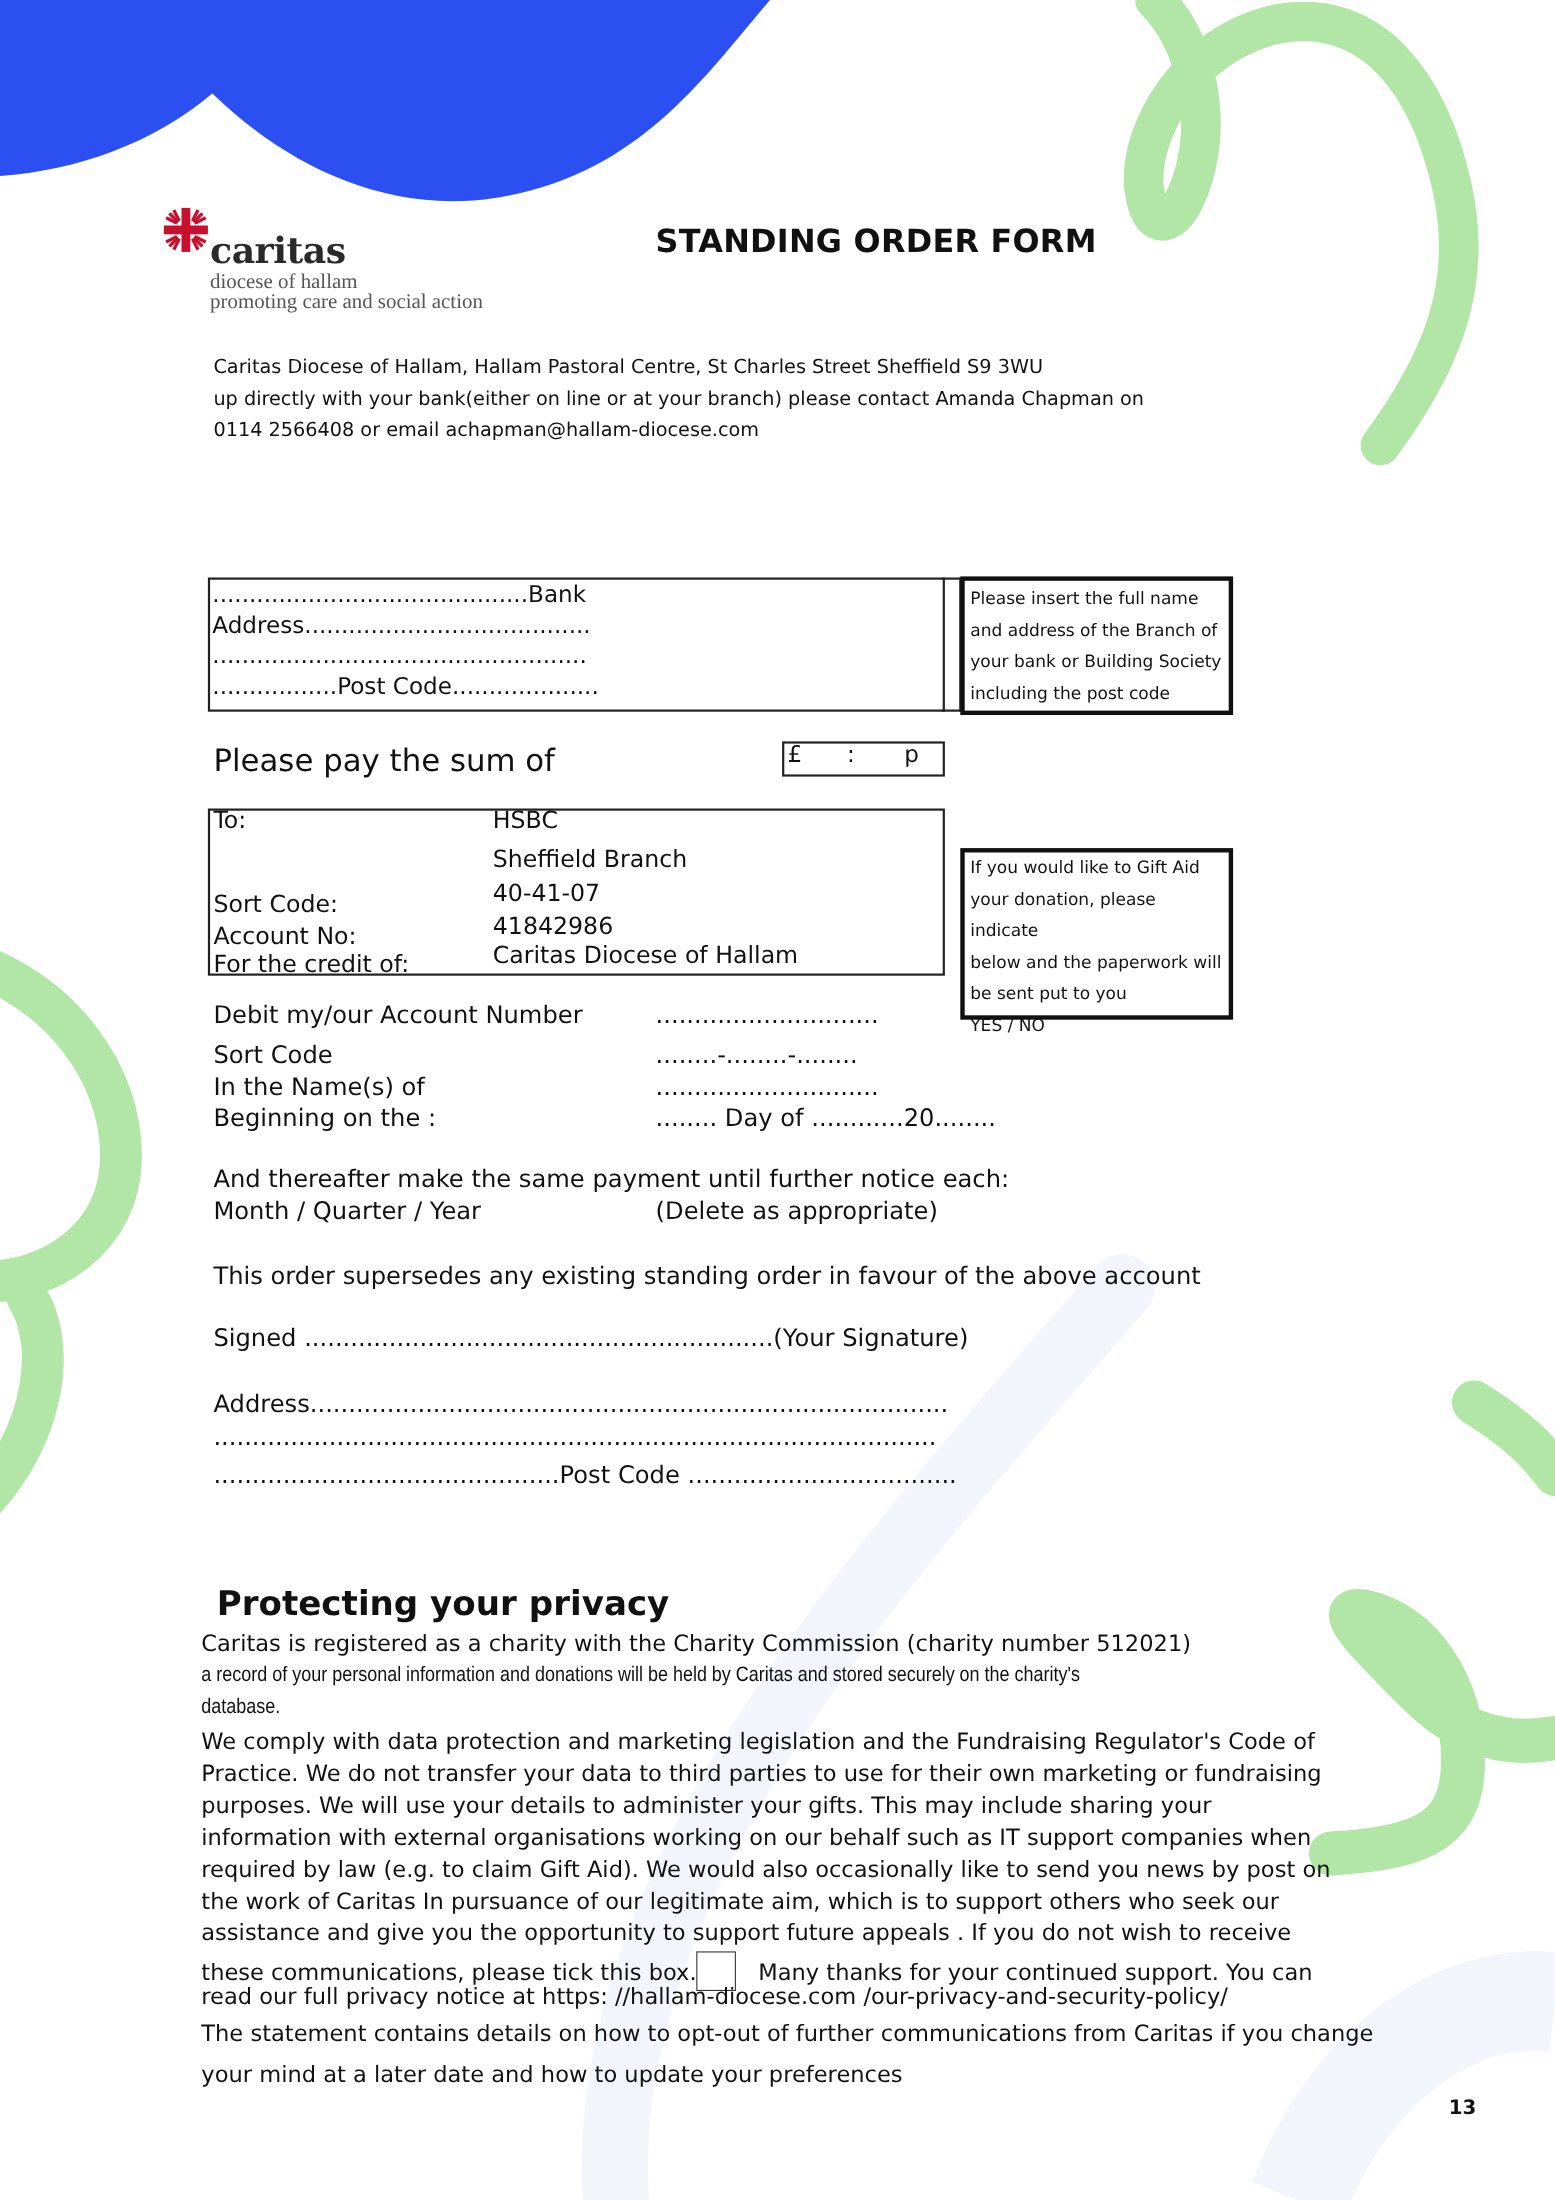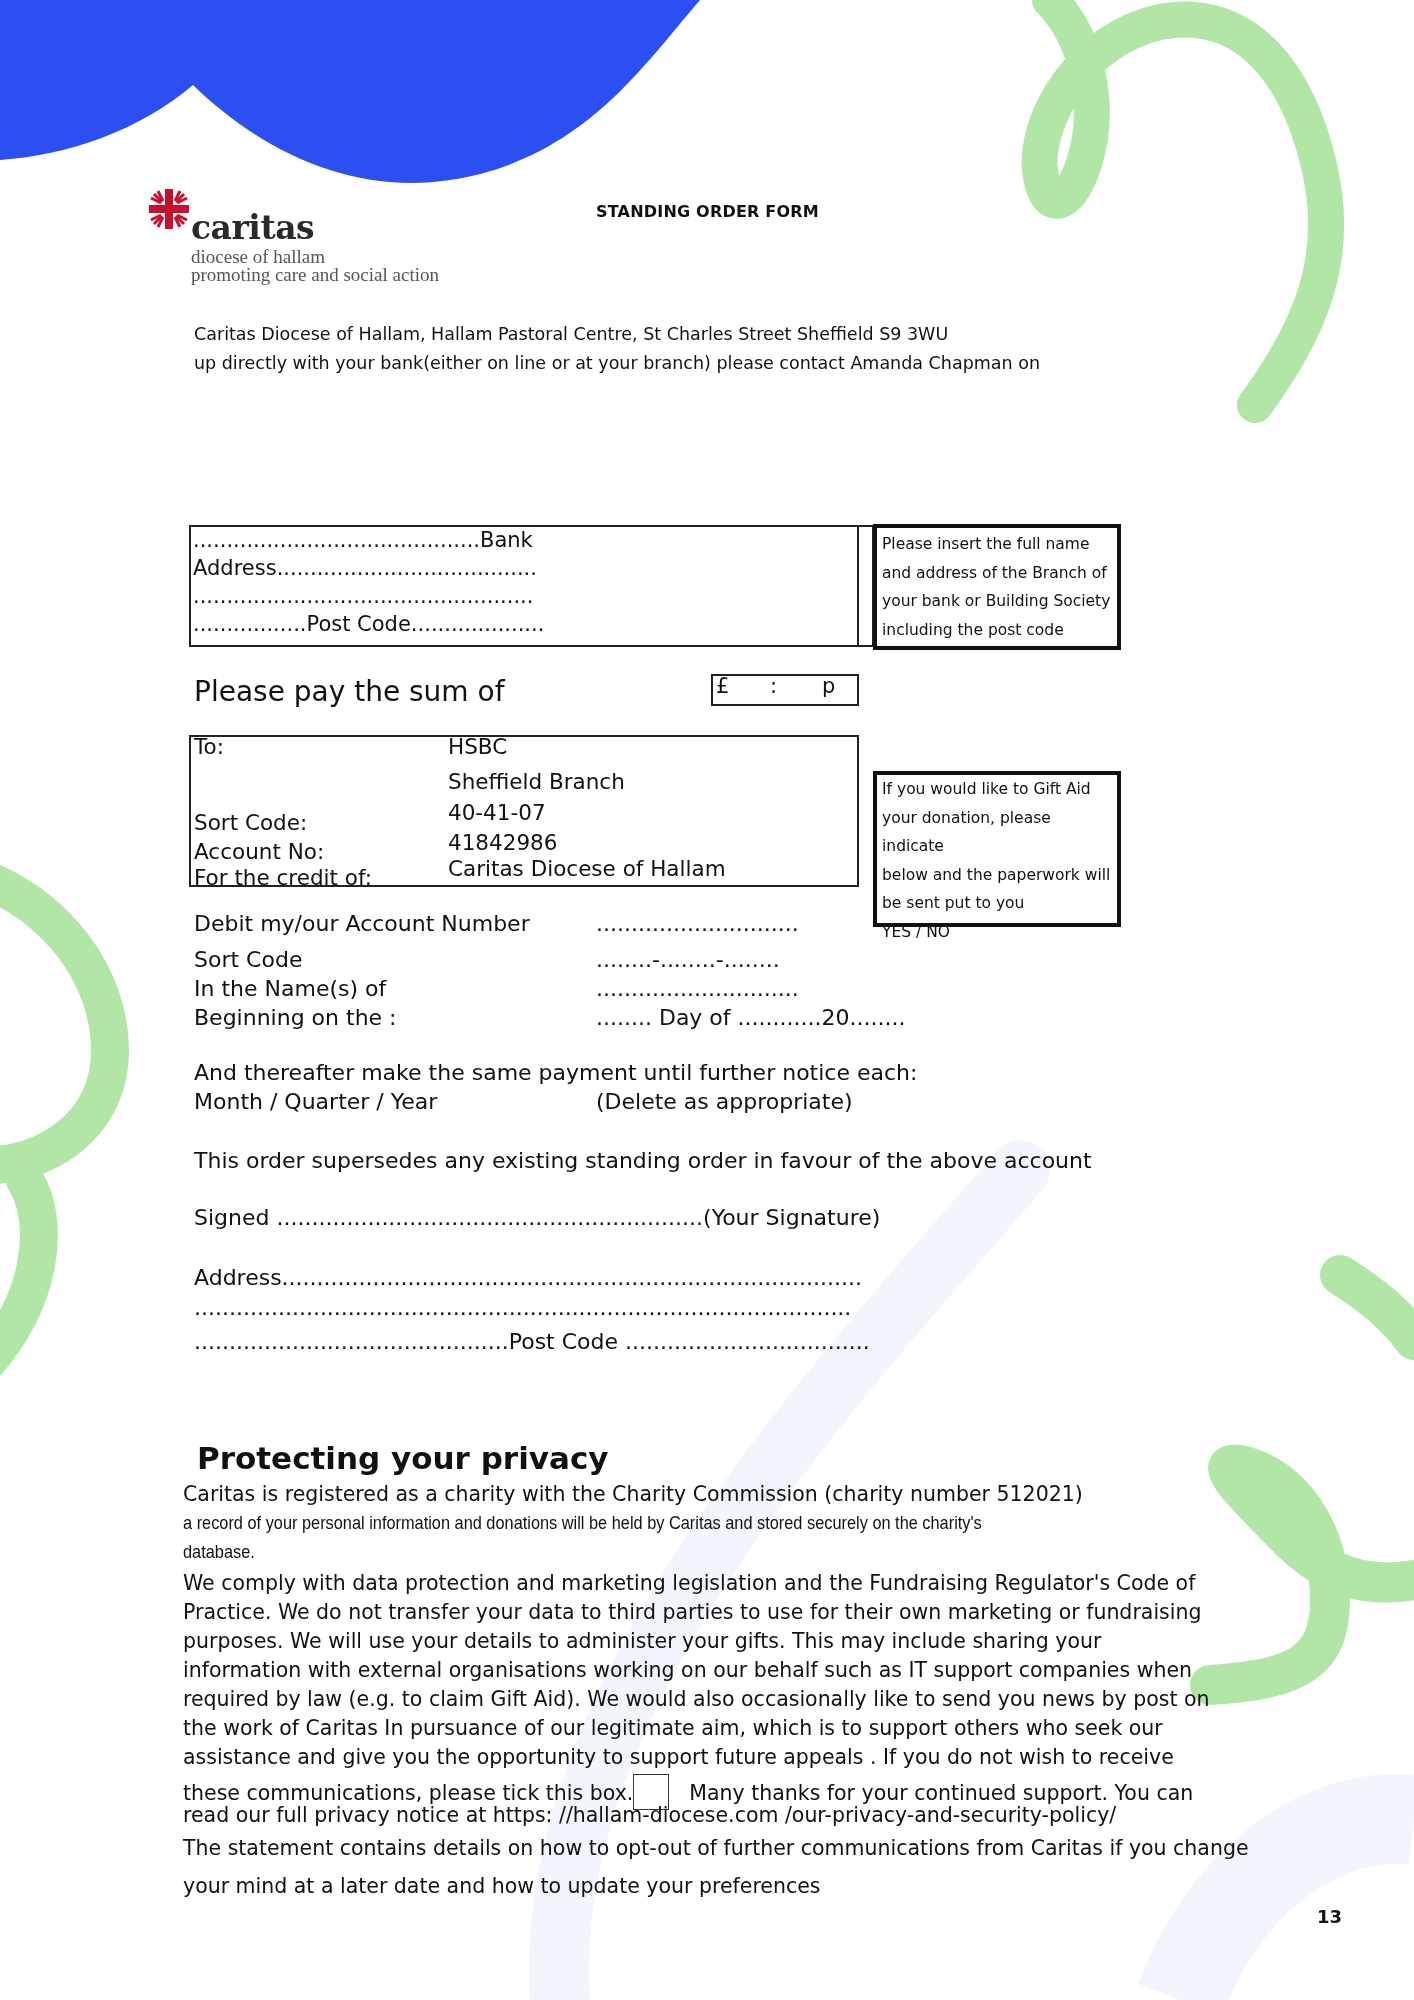--- a/index.html
+++ b/index.html
@@ -7,21 +7,21 @@
   .bg { position: absolute; left: 0; top: 0; width: 1414px; height: 2000px; z-index: 0; }
   .layer { position: absolute; z-index: 1; }
   .abs { position: absolute; white-space: nowrap; }
 
   .logo { left: 146px; top: 186px; width: 360px; height: 110px; }
   .logo .cross { position: absolute; left: 0; top: 0; width: 46px; height: 46px; }
   .logo .brand { position: absolute; left: 45px; top: 22px; font-family: "DejaVu Serif", serif; font-weight: bold; font-size: 33px; color: #2a2a2a; letter-spacing: -0.5px; }
   .logo .sub1 { position: absolute; left: 45px; top: 60px; font-family: "Liberation Serif", serif; font-size: 19px; color: #555; }
   .logo .sub2 { position: absolute; left: 45px; top: 78px; font-family: "Liberation Serif", serif; font-size: 19px; color: #555; }
 
-  .title { left: 596px; top: 202px; font-weight: bold; font-size: 16px; letter-spacing: 0.2px; }
+  .title { left: 596px; top: 202px; font-weight: bold; font-size: 29px; letter-spacing: 0.2px; }
 
   .intro { left: 194px; top: 320px; font-size: 17.5px; line-height: 28.5px; }
   .intro div { white-space: nowrap; }
 
   .box { border: 2px solid #222; position: absolute; background: transparent; }
   .box.thick { border: 4px solid #111; }
   .small-note { font-size: 15.5px; line-height: 28.5px; padding-left: 2px; }
 
   .bank-box { left: 189px; top: 525px; width: 666px; height: 118px; }
   .bank-lines { left: 193px; top: 526px; font-size: 21px; line-height: 28.5px; }
@@ -95,20 +95,21 @@
   <div class="brand">caritas</div>
   <div class="sub1">diocese of hallam</div>
   <div class="sub2">promoting care and social action</div>
 </div>
 
 <div class="layer abs title">STANDING ORDER FORM</div>
 
 <div class="layer intro">
   <div>Caritas Diocese of Hallam, Hallam Pastoral Centre, St Charles Street Sheffield S9 3WU</div>
   <div>up directly with your bank(either on line or at your branch) please contact Amanda Chapman on</div>
+  <div>0114 2566408 or email achapman@hallam-diocese.com</div>
 </div>
 
 <div class="layer box bank-box"></div>
 <div class="layer bank-sep"></div>
 <div class="layer bank-lines">
   <div class="abs" style="top:0">...........................................Bank</div>
   <div class="abs" style="top:28px">Address.......................................</div>
   <div class="abs" style="top:56px">...................................................</div>
   <div class="abs" style="top:84px">.................Post Code....................</div>
 </div>

